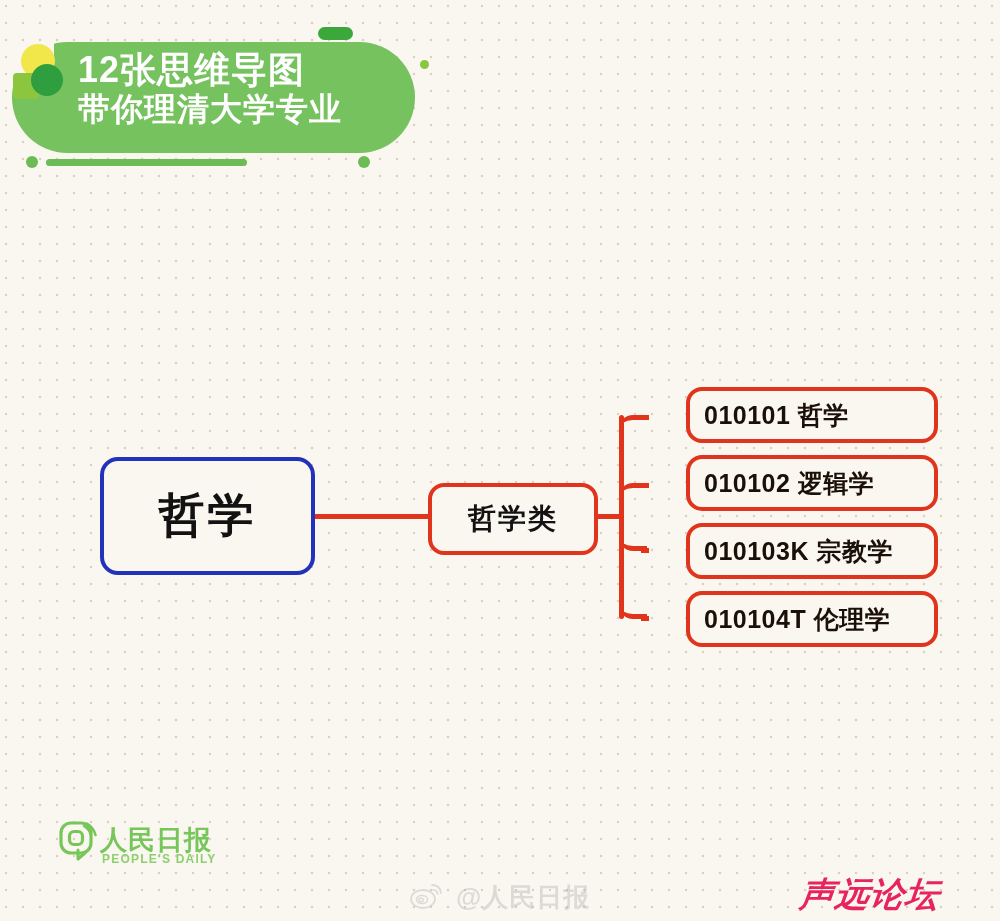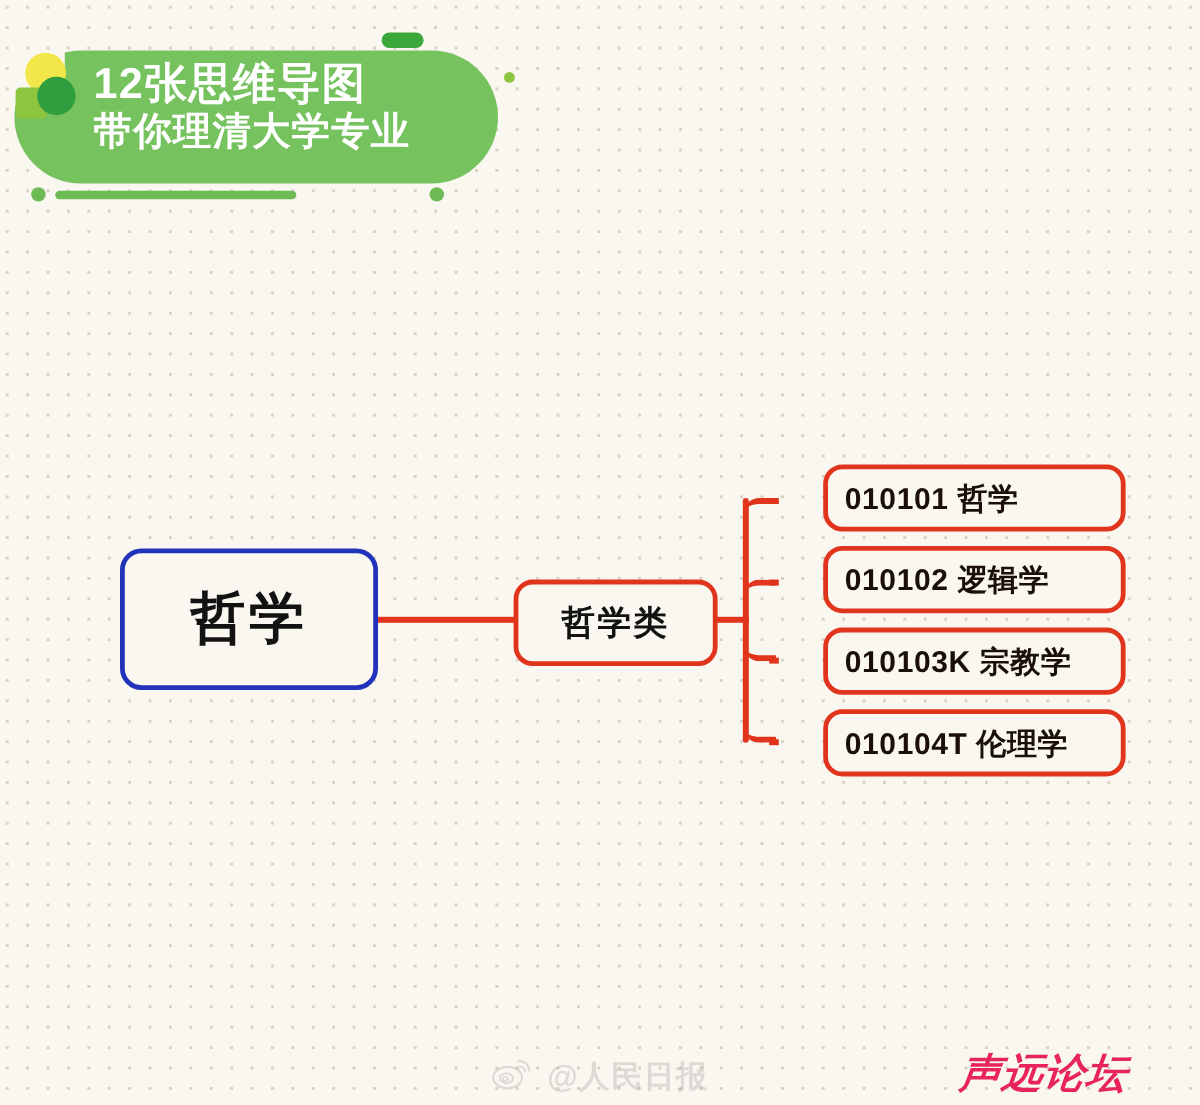--- a/index.html
+++ b/index.html
@@ -404,20 +404,33 @@
       <span class="node-text">010102 逻辑学</span>
     </div>
     <div class="node leaf-node" id="leaf-2">
       <span class="node-text">010103K 宗教学</span>
     </div>
     <div class="node leaf-node" id="leaf-3">
       <span class="node-text">010104T 伦理学</span>
     </div>
   </div>
 
+  <div id="pd-logo">
+    <span id="pd-at">
+      <svg width="40" height="42" viewBox="0 0 40 42" xmlns="http://www.w3.org/2000/svg">
+        <rect x="3" y="3" width="30" height="30" rx="10" ry="10" fill="none" stroke="#77c65a" stroke-width="3.2"></rect>
+        <rect x="11.5" y="11.5" width="13" height="13" rx="4.5" ry="4.5" fill="none" stroke="#77c65a" stroke-width="3.2"></rect>
+        <path d="M26 6 Q31 9 32.5 14" fill="none" stroke="#77c65a" stroke-width="2.6" stroke-linecap="round"></path>
+        <path d="M29 3.5 Q35.5 7.5 37.5 15" fill="none" stroke="#77c65a" stroke-width="2.6" stroke-linecap="round"></path>
+        <path d="M20 30 L20 39 L27 33" fill="none" stroke="#77c65a" stroke-width="3" stroke-linejoin="round" stroke-linecap="round"></path>
+      </svg>
+    </span>
+    <span id="pd-logo-cn">人民日报</span>
+    <span id="pd-logo-en">PEOPLE'S DAILY</span>
+  </div>
 
   <div id="weibo-watermark">
     <span>
       <svg width="34" height="28" viewBox="0 0 34 28" xmlns="http://www.w3.org/2000/svg">
         <ellipse cx="13" cy="17" rx="12" ry="9" fill="none" stroke="#9a9a9a" stroke-width="1.8"></ellipse>
         <ellipse cx="12" cy="17.5" rx="5.5" ry="4" fill="none" stroke="#9a9a9a" stroke-width="1.6"></ellipse>
         <ellipse cx="11" cy="18" rx="2.2" ry="1.7" fill="none" stroke="#9a9a9a" stroke-width="1.4"></ellipse>
         <path d="M22 3 Q30 3 31 11" fill="none" stroke="#9a9a9a" stroke-width="1.8" stroke-linecap="round"></path>
         <path d="M23 8 Q27.5 8 27.5 12" fill="none" stroke="#9a9a9a" stroke-width="1.6" stroke-linecap="round"></path>
       </svg>

